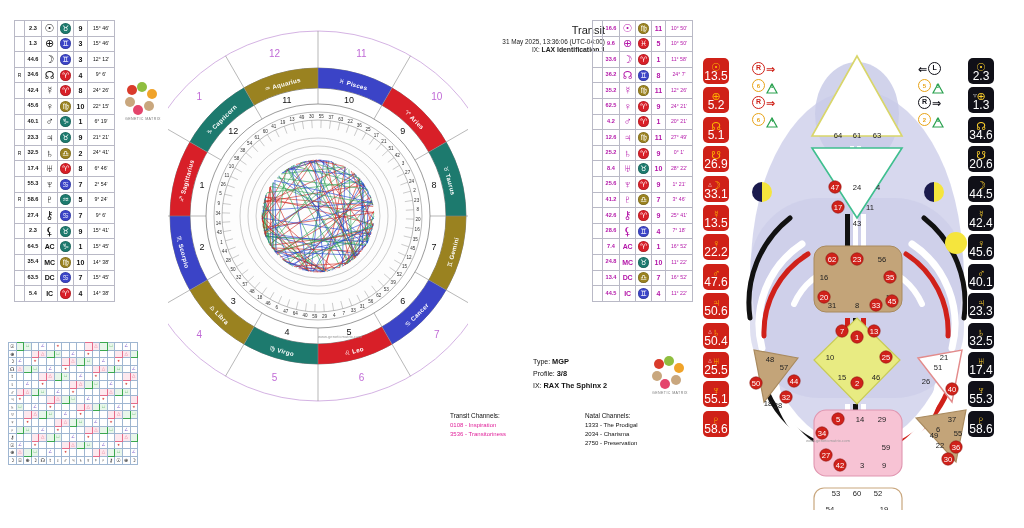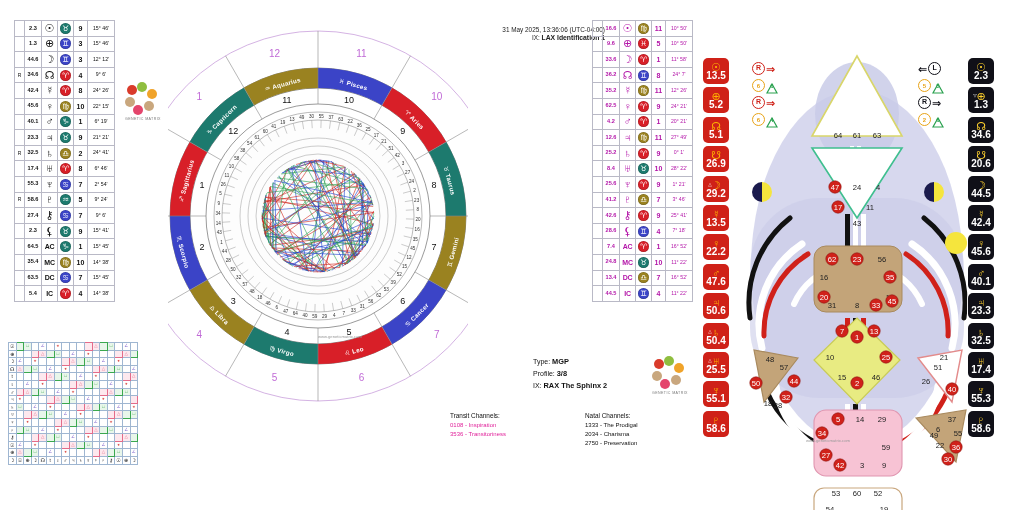--- a/index.html
+++ b/index.html
@@ -45,21 +45,21 @@
   .logo{position:relative;width:34px;height:34px;}
   .logo i{position:absolute;width:10px;height:10px;border-radius:50%;display:block;}
   .logo-cap{font-size:3.6px;letter-spacing:.4px;color:#7a7a7a;text-align:center;
             margin-top:1px;}
 
   
   .badge{width:26px;height:26px;border-radius:5px;display:flex;flex-direction:column;
          align-items:center;justify-content:center;margin-bottom:3.4px;
          box-shadow:0 0 0 1px rgba(255,255,255,.85);}
   .badge .g{font-size:11px;line-height:10px;}
-  .badge .v{font-size:10px;font-weight:bold;line-height:8px;color:#fff;}
+  .badge .v{font-size:12px;font-weight:normal;line-height:8px;color:#fff;}
   .badge.des{background:#cf2118;}
   .badge.des .g{color:#ffb300;}
   .badge.per{background:#101018;}
   .badge.per .g{color:#ffd12e;}
   .badge .sup{font-size:4.5px;position:absolute;margin:-9px 0 0 -12px;color:#fff;}
 
   
   .varrow{display:flex;align-items:center;gap:1px;margin-bottom:4px;}
   .ring{width:11px;height:11px;border-radius:50%;border:1.2px solid #cf2118;
         color:#cf2118;font-size:7px;font-weight:bold;text-align:center;line-height:9px;}
@@ -918,20 +918,21 @@
           <text x="-84.85281374238572" y="-81.85281374238569" text-anchor="middle" font-size="9" fill="#111">12</text>
           <text x="-31.058285412302475" y="-112.9110991546882" text-anchor="middle" font-size="9" fill="#111">11</text>
           <text x="31.058285412302535" y="-112.91109915468819" text-anchor="middle" font-size="9" fill="#111">10</text>
         </g>
     </g>
   </svg>
   <div class="watermark" style="left:150px;top:318px;">www.geneticmatrix.com</div>
 </div>
 
 <div class="abs hdr" style="left:400px;top:24px;width:205px;">
+  <div class="t1">Transit</div>
   <div class="t2">31 May 2025, 13:36:06 (UTC-04:00)</div>
   <div class="t3">
     <span>IX:</span>
     <b>LAX Identification 1</b>
   </div>
 </div>
 
 <div class="abs info" style="left:533px;top:356px;">
   <div>
     <span>Type:</span>
@@ -1297,21 +1298,21 @@
       <span class="g">☊</span>
       <span class="v">5.1</span>
     </div>
     <div class="badge des" style="position: relative;">
       <span class="g">☋</span>
       <span class="v">26.9</span>
     </div>
     <div class="badge des" style="position: relative;">
       <span class="sup">△</span>
       <span class="g">☽</span>
-      <span class="v">29.2</span>
+      <span class="v">33.1</span>
     </div>
     <div class="badge des" style="position: relative;">
       <span class="g">☿</span>
       <span class="v">13.5</span>
     </div>
     <div class="badge des" style="position: relative;">
       <span class="g">♀</span>
       <span class="v">22.2</span>
     </div>
     <div class="badge des" style="position: relative;">

